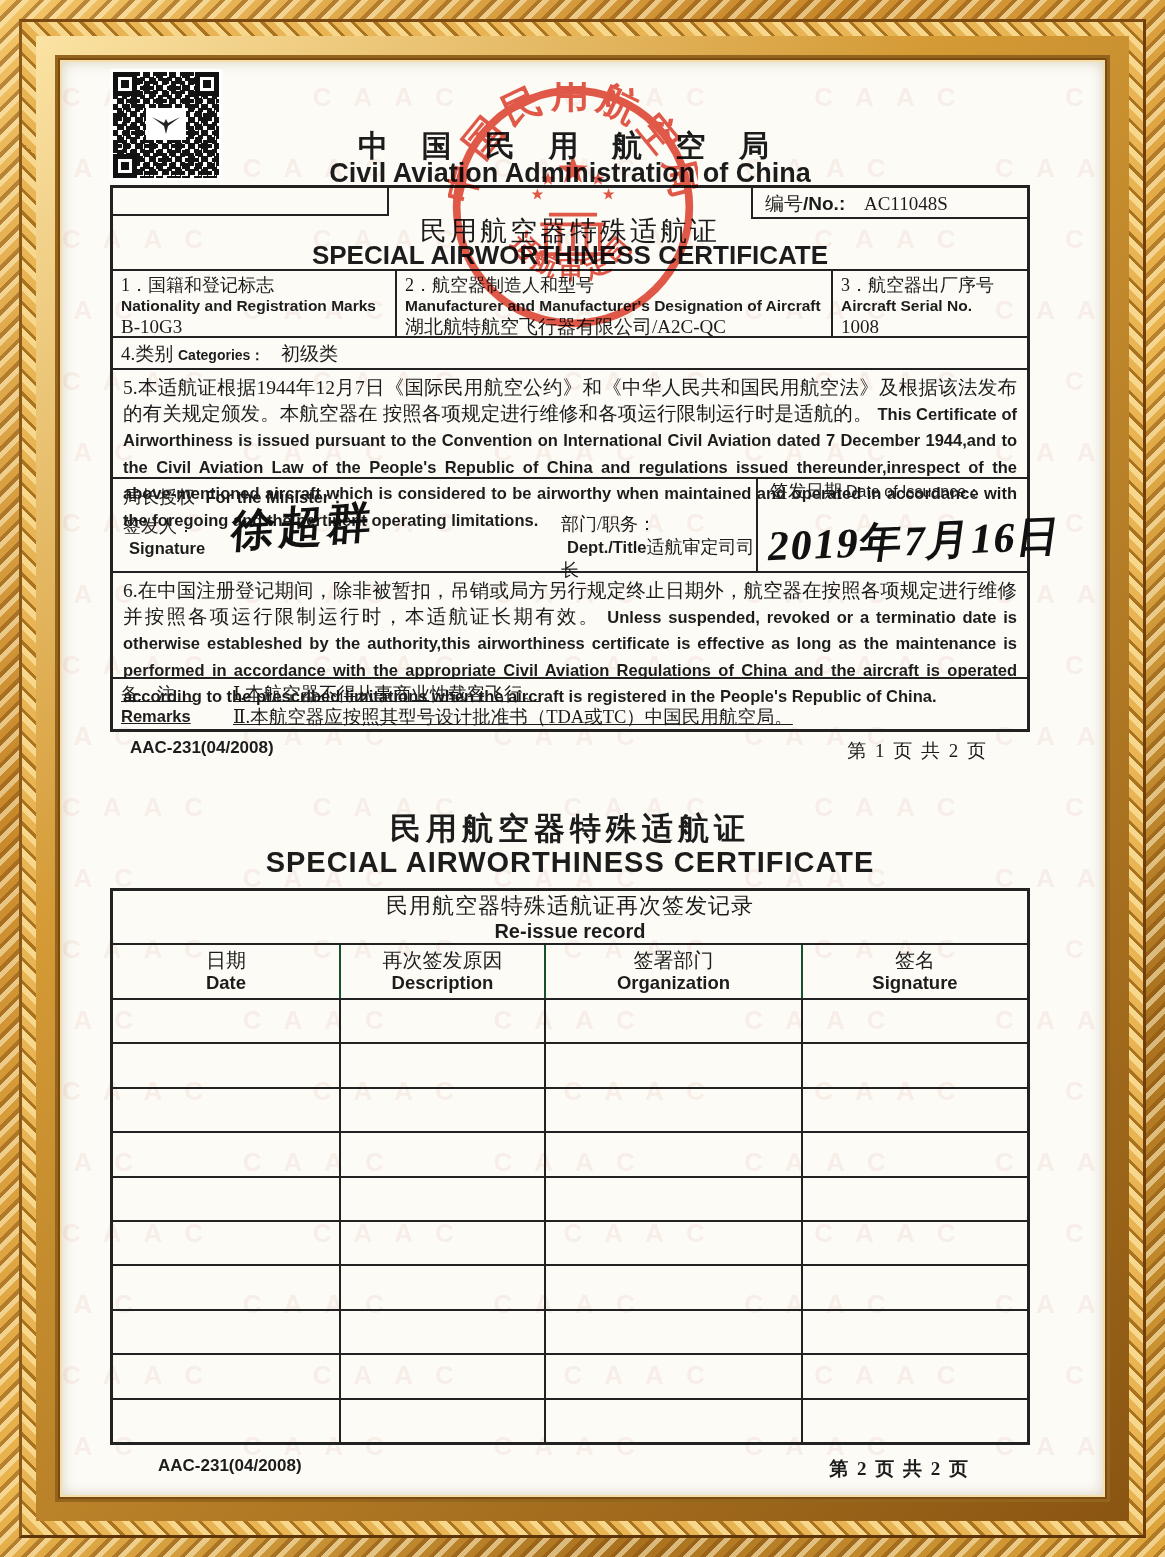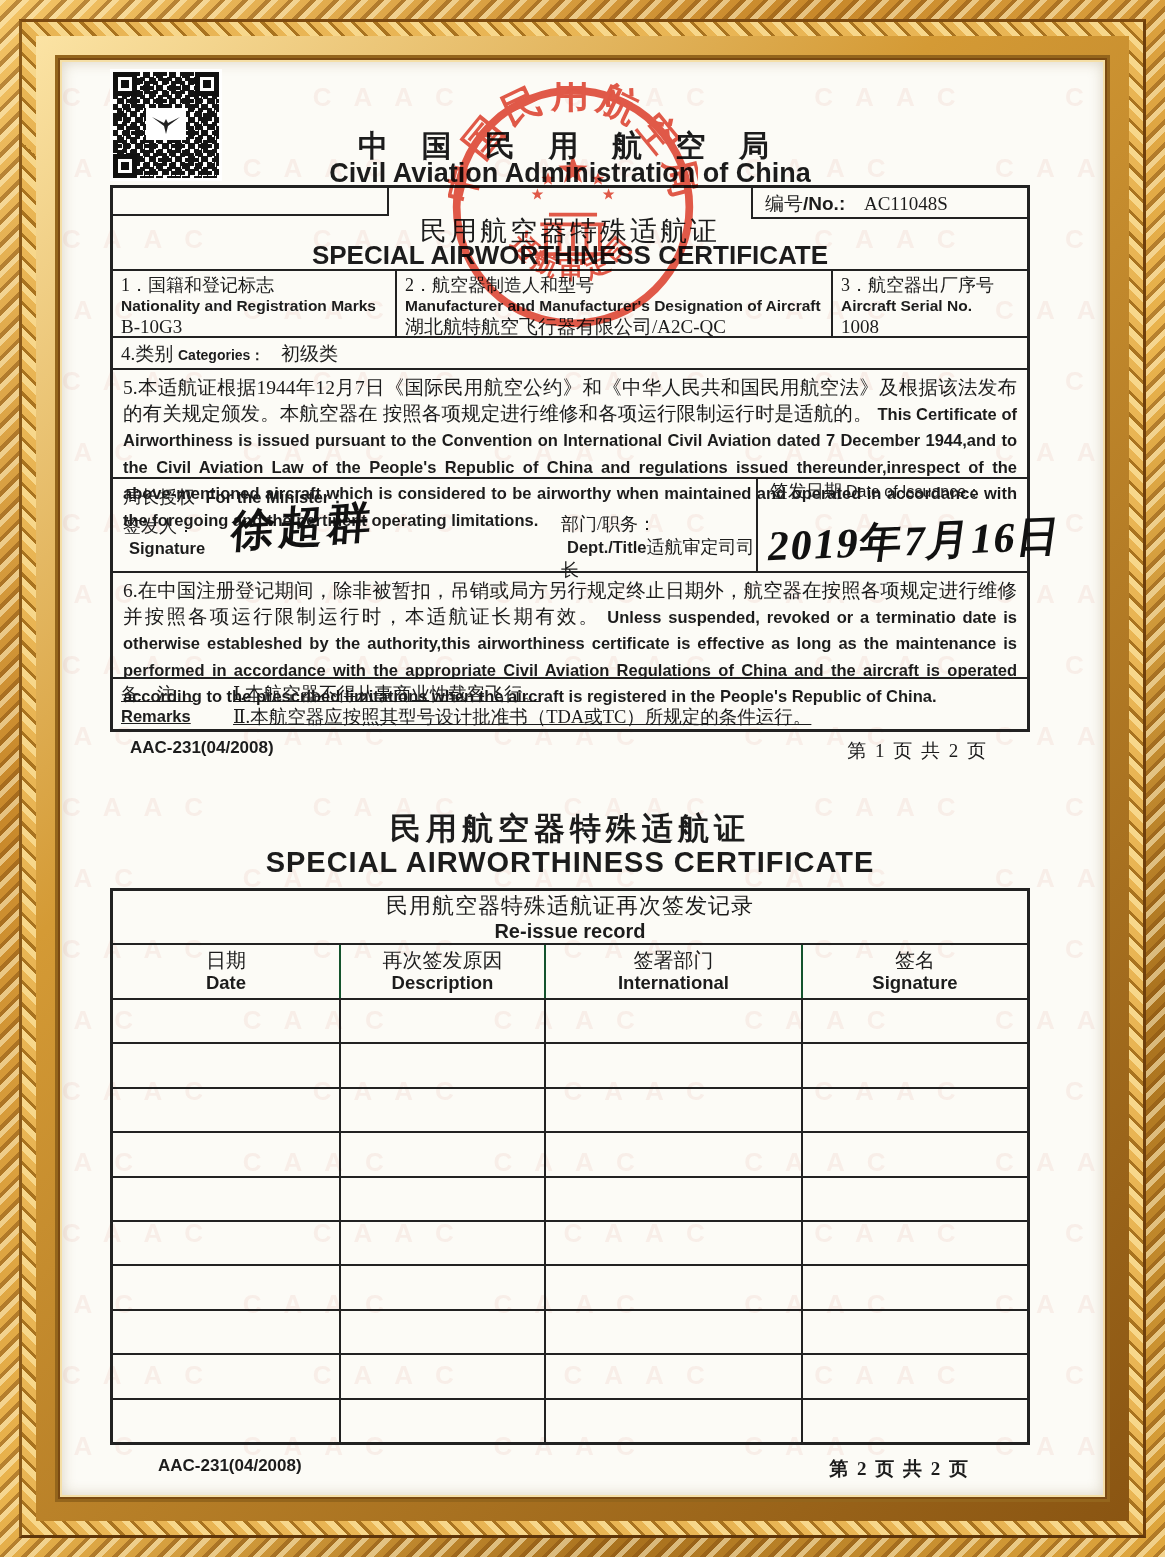--- a/index.html
+++ b/index.html
@@ -234,21 +234,21 @@
           <span class="en">Unless suspended, revoked or a terminatio date is otherwise estableshed by the authority,this airworthiness certificate is effective as long as the maintenance is performed in accordance with the appropriate Civil Aviation Regulations of China and the aircraft is operated according to the prescribed limitations when the aircraft is registered in the People's Republic of China.</span>
         </div>
 
         <div class="sec remarks">
           <div class="rem-lab">
             <div class="cn">备　注：</div>
             <div class="en">Remarks</div>
           </div>
           <div class="rem-lines">
             <div class="cn">Ⅰ.本航空器不得从事商业性载客飞行。</div>
-            <div class="cn">Ⅱ.本航空器应按照其型号设计批准书（TDA或TC）所规定的条件运行。</div>
+            <div class="cn">Ⅱ.本航空器应按照其型号设计批准书（TDA或TC）中国民用航空局。</div>
           </div>
         </div>
       </div>
 
       <div class="foot1">
         <span class="formno">AAC-231(04/2008)</span>
         <span class="pageno cn">第 1 页 共 2 页</span>
       </div>
 
       <div class="p2cn cn">民用航空器特殊适航证</div>
@@ -263,21 +263,21 @@
           <div class="hcell">
             <div class="hcn cn">日期</div>
             <div class="hen">Date</div>
           </div>
           <div class="hcell">
             <div class="hcn cn">再次签发原因</div>
             <div class="hen">Description</div>
           </div>
           <div class="hcell">
             <div class="hcn cn">签署部门</div>
-            <div class="hen">International</div>
+            <div class="hen">Organization</div>
           </div>
           <div class="hcell">
             <div class="hcn cn">签名</div>
             <div class="hen">Signature</div>
           </div>
         </div>
         <div>
             <div class="cols rrow">
               <div class="rcell"></div>
               <div class="rcell"></div>

